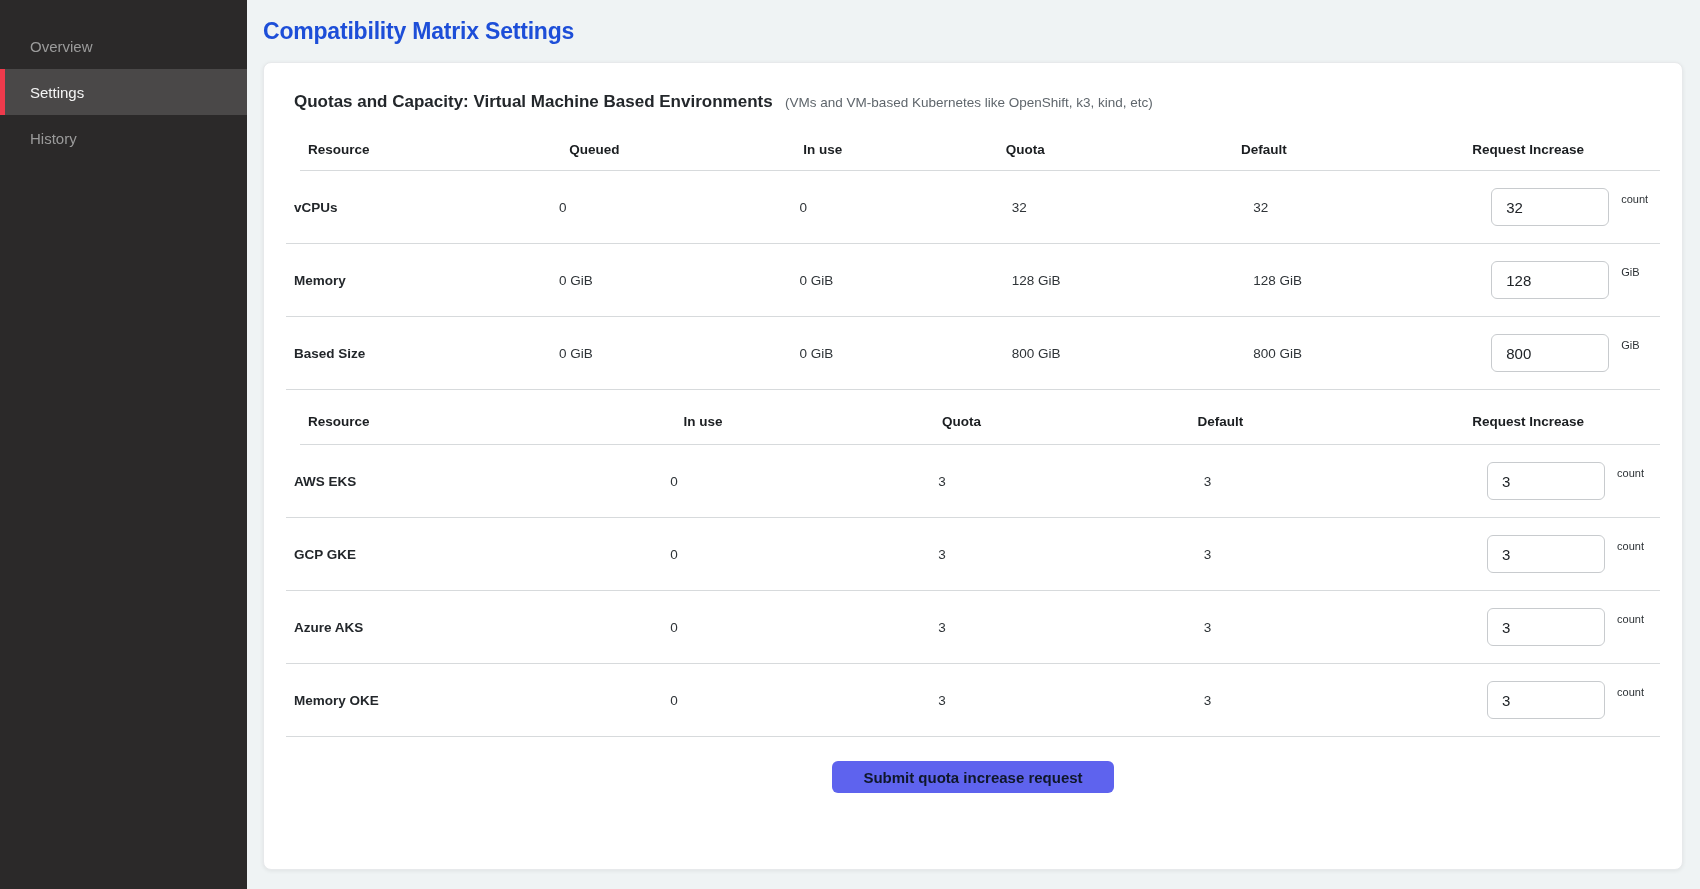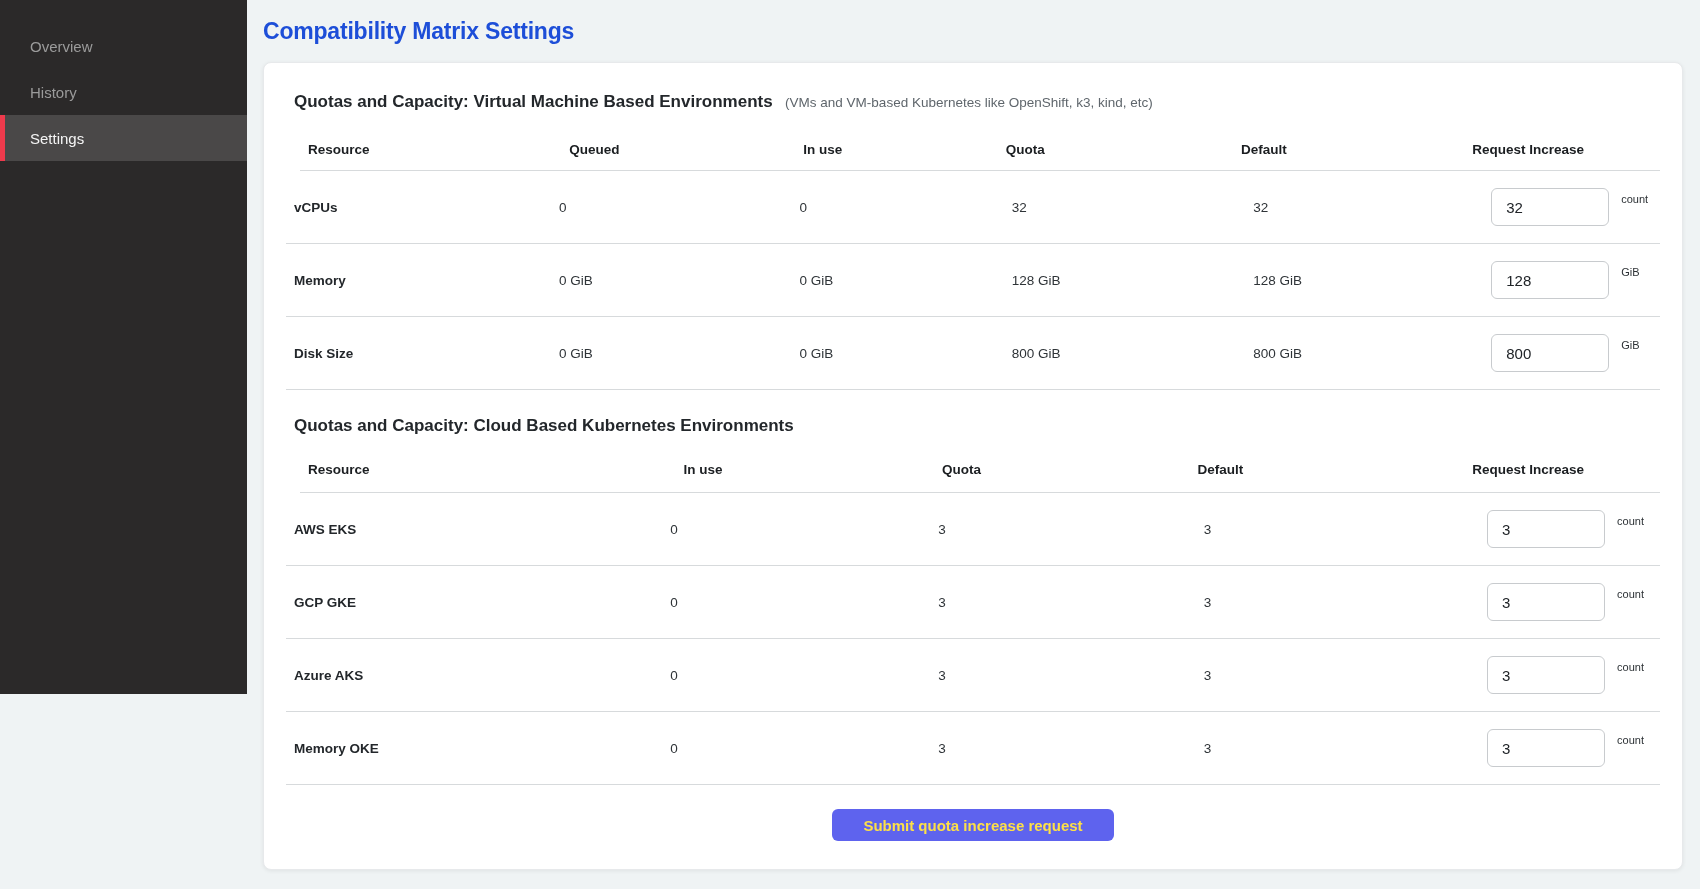--- a/index.html
+++ b/index.html
@@ -7,21 +7,21 @@
   body {
     font-family: "Liberation Sans", "DejaVu Sans", sans-serif;
     background: #eff3f4;
     color: #24282c;
     position: relative;
   }
 
   
   .sidebar {
     position: absolute; left: 0; top: 0;
-    width: 247px; height: 694px;
+    width: 247px; height: 889px;
     background: #2b2929;
   }
   .sidebar nav { padding-top: 23px; }
   .nav-item {
     height: 46px;
     display: flex; align-items: center;
     padding-left: 30px;
     font-size: 15px;
     color: #9b9b9b;
     cursor: pointer;
@@ -111,36 +111,36 @@
     transform: translateY(-8px);
   }
 
   .btn-row {
     height: 80px;
     display: flex; align-items: center; justify-content: center;
   }
   .submit-btn {
     min-width: 282px; height: 32px;
     background: #5e63ee;
-    color: #fde047;
+    color: #0f172a;
     font-size: 15px; font-weight: 700;
     font-family: "Liberation Sans", sans-serif;
     border: none; border-radius: 6px;
     padding: 0 18px;
     cursor: pointer;
   }
 </style>
 </head>
 <body>
 
 <aside class="sidebar">
   <nav>
     <div class="nav-item">Overview</div>
+    <div class="nav-item active">Settings</div>
     <div class="nav-item">History</div>
-    <div class="nav-item active">Settings</div>
   </nav>
 </aside>
 
 <h1 class="page-title">Compatibility Matrix Settings</h1>
 
 <section class="card">
 
   <div class="sec-head">
     <h2>Quotas and Capacity: Virtual Machine Based Environments</h2>
     <span class="sub">(VMs and VM-based Kubernetes like OpenShift, k3, kind, etc)</span>
@@ -173,34 +173,31 @@
     <div class="c t1c2">0 GiB</div>
     <div class="c t1c3">128 GiB</div>
     <div class="c t1c4">128 GiB</div>
     <div class="c t1c5 req">
       <input type="text" class="qinput" value="128" style="">
       <span class="unit">GiB</span>
     </div>
   </div>
 
   <div class="trow">
-    <div class="c t1c0 res">Disk Size</div>
+    <div class="c t1c0 res">Based Size</div>
     <div class="c t1c1">0 GiB</div>
     <div class="c t1c2">0 GiB</div>
     <div class="c t1c3">800 GiB</div>
     <div class="c t1c4">800 GiB</div>
     <div class="c t1c5 req">
       <input type="text" class="qinput" value="800" style="">
       <span class="unit">GiB</span>
     </div>
   </div>
 
-  <div class="sec-head2">
-    <h2>Quotas and Capacity: Cloud Based Kubernetes Environments</h2>
-  </div>
 
   <div class="thead t2">
     <div class="c t2c0">Resource</div>
     <div class="c t2c1">In use</div>
     <div class="c t2c2">Quota</div>
     <div class="c t2c3">Default</div>
     <div class="c t2c4">Request Increase</div>
   </div>
 
   <div class="trow">

